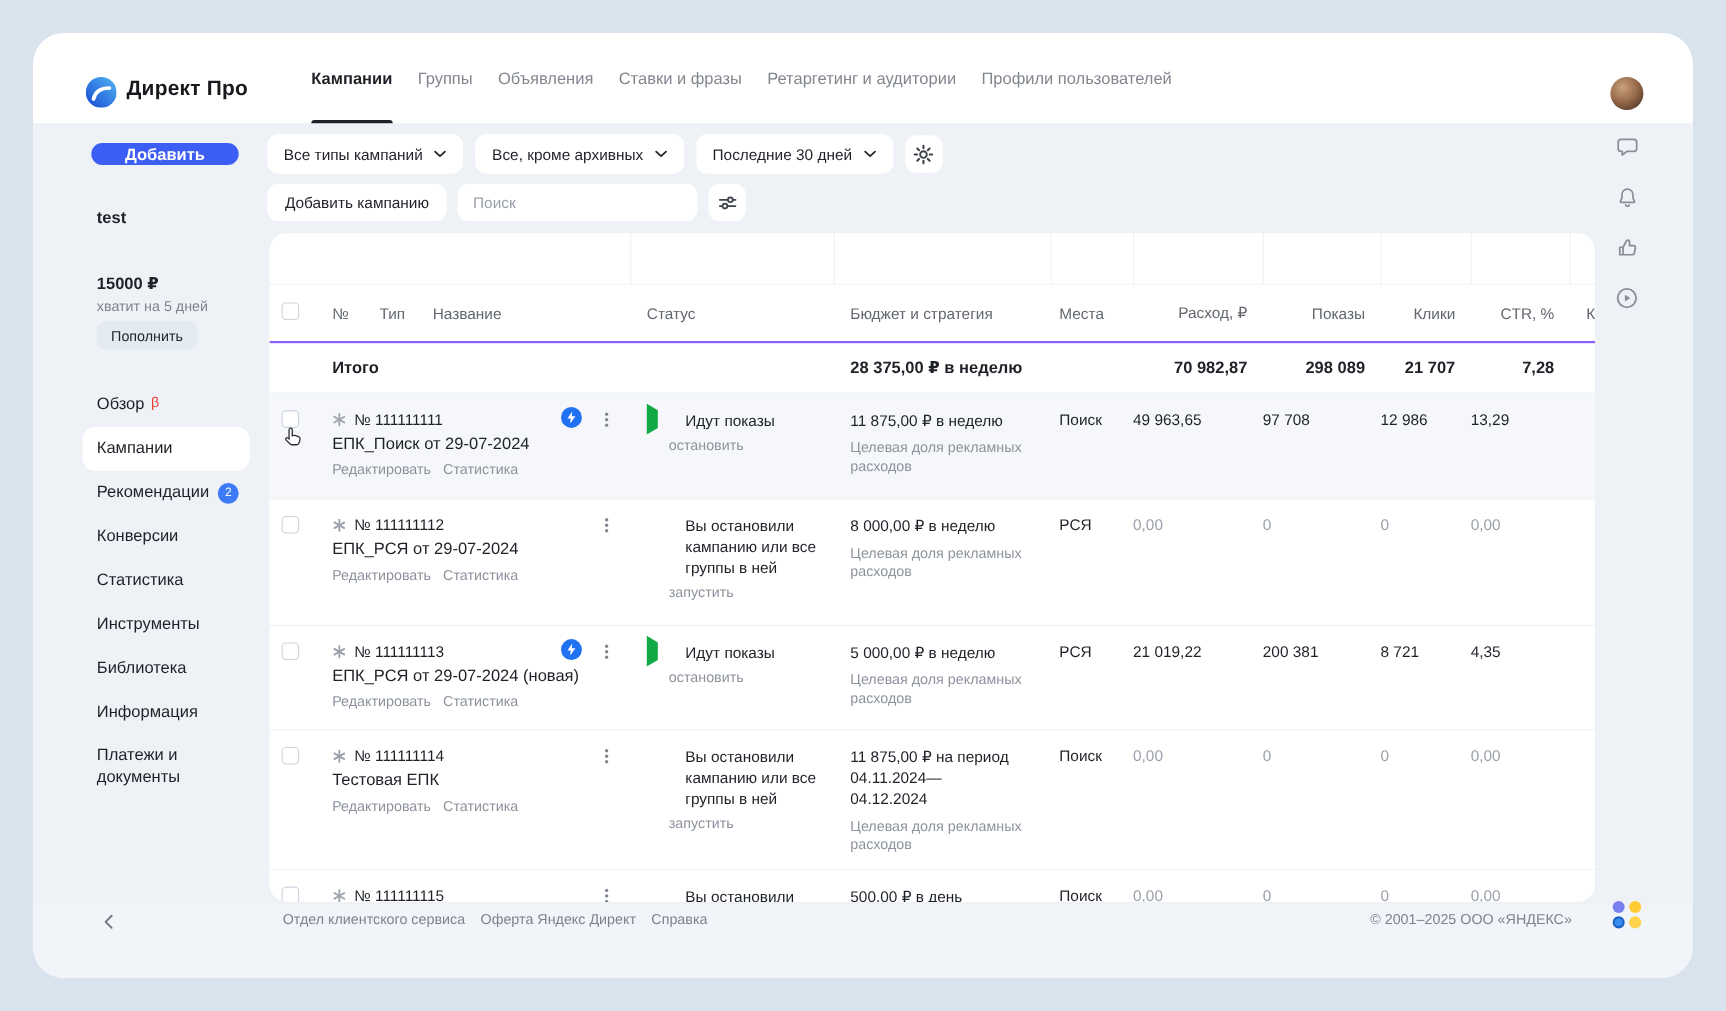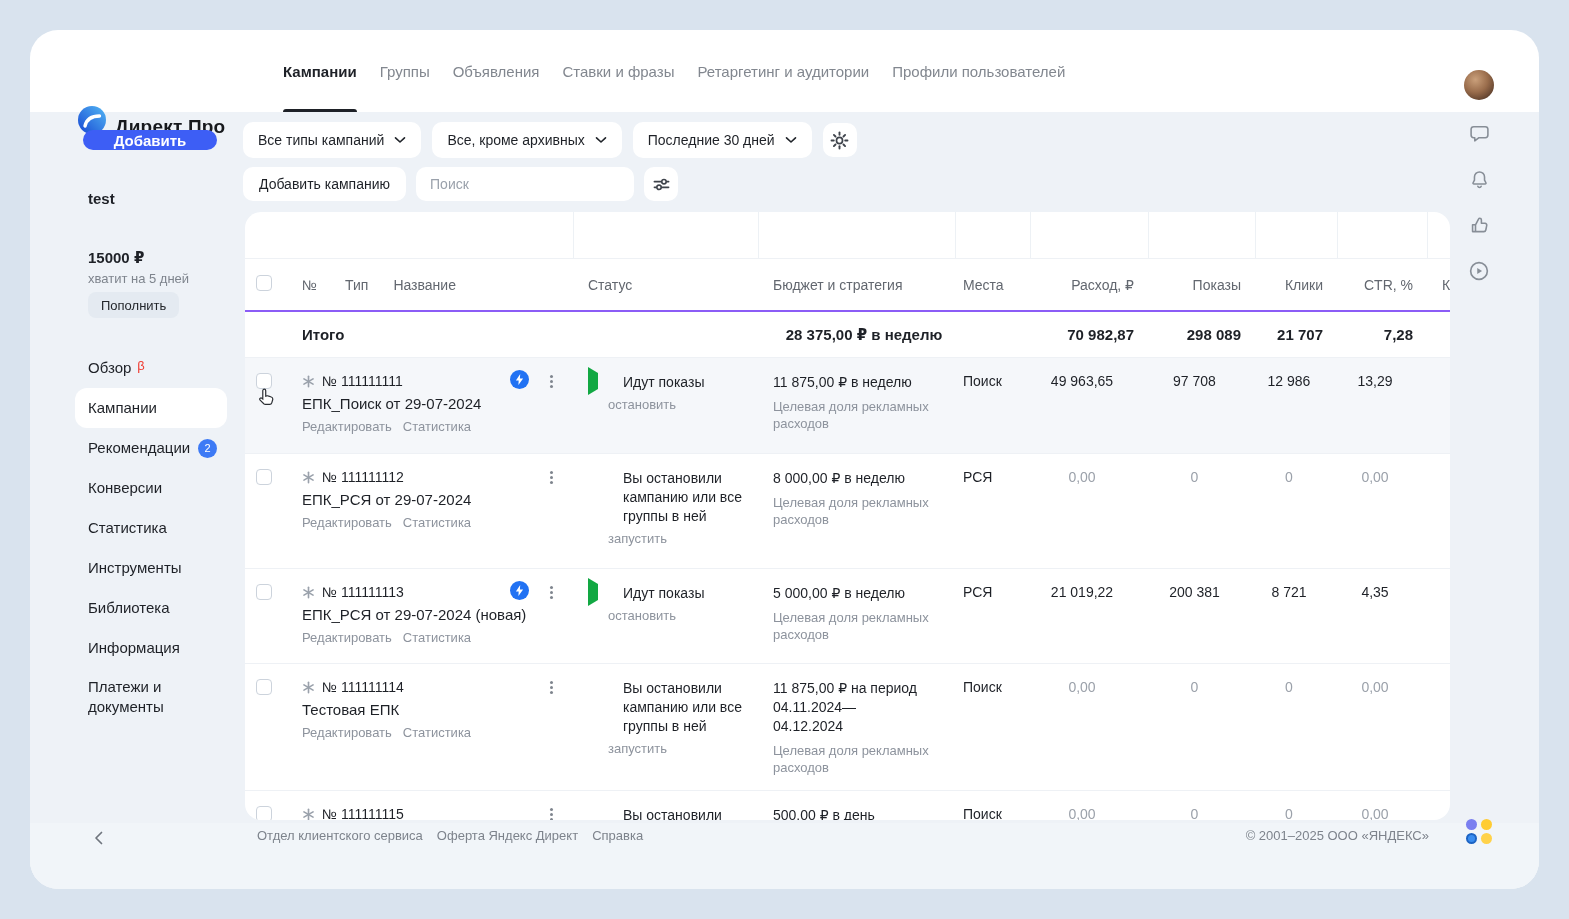--- a/index.html
+++ b/index.html
@@ -2,21 +2,21 @@
 <html><head>
 <meta charset="utf-8">
 <style>
   * { margin:0; padding:0; box-sizing:border-box; }
   body { background:#d9e3ee; font-family:"Liberation Sans","DejaVu Sans",sans-serif; }
   .stage { position:relative; width:1569px; height:919px; background:#d9e3ee; overflow:hidden; }
   .card { position:absolute; left:30px; top:30px; width:1509px; height:859px; background:#fff; border-radius:28px; overflow:hidden; }
   .panel { position:absolute; left:0; top:82px; width:1509px; height:777px; background:#eef2f7; }
 
   
-  .logo { position:absolute; left:48px; top:40px; display:flex; align-items:flex-end; gap:9px;margin-top:36px; }
+  .logo { position:absolute; left:48px; top:40px; display:flex; align-items:flex-start; gap:9px; }
   .logo-title { font-size:19px; font-weight:bold; color:#17191d; letter-spacing:.2px; }
   .tabs { position:absolute; left:253px; top:0; height:82px; display:flex; gap:23px; align-items:stretch; }
   .tab { position:relative; display:flex; align-items:center; font-size:15px; color:#82878f; cursor:pointer; white-space:nowrap; }
   .tab.active { color:#1e2127; font-weight:bold; }
   .tab.active::after { content:""; position:absolute; left:0; bottom:0; width:100%; height:3px; background:#1e2127; border-radius:3px 3px 0 0; }
   .avatar { position:absolute; left:1434px; top:40px; width:30px; height:30px; border-radius:50%;
             background:radial-gradient(circle at 38% 32%, #caa07b 0%, #9a6d4c 45%, #5d3f2c 80%, #402a1c 100%); }
 
   
   .rail { position:absolute; left:1437px; top:92px; width:24px; display:flex; flex-direction:column; gap:24px; align-items:center; }
@@ -93,22 +93,22 @@
   .sicon { flex:0 0 11px; }
   .play-tri { width:0; height:0; border-left:10px solid #12a843; border-top:6px solid transparent; border-bottom:6px solid transparent; margin-top:3px; }
   .stop-sq { width:9px; height:9px; background:#23262b; border-radius:1.5px; margin-top:4px; }
   .st-text { white-space:pre-line; line-height:19px;margin-left:15px; }
   .act { display:inline-block; margin-left:20px; margin-top:5px; font-size:13px; color:#8d939d; cursor:pointer; }
 
   .cell-budget { padding:15px 12px 0 15px; }
   .b1 { line-height:19px; white-space:pre-line; }
   .b2 { margin-top:6px; font-size:13px; color:#8d939d; line-height:17px; max-width:162px; }
   .cell-places { padding:15px 0 0 8px; }
-  .ncell { padding:15px 14px 0 0; text-align:center; white-space:nowrap; }
-  .totals-row .b1 { white-space:nowrap;text-align:center; }
+  .ncell { padding:15px 14px 0 0; text-align:left; white-space:nowrap; }
+  .totals-row .b1 { white-space:nowrap; }
 
   
   .footer { position:absolute; left:0; bottom:0; width:1509px; height:66px; background:#f1f5f9;
             border-radius:0 0 28px 28px; }
   .f-collapse { position:absolute; left:58px; top:5px; width:20px; height:20px; display:flex; align-items:center; justify-content:center; cursor:pointer; }
   .f-links { position:absolute; left:227px; top:5px; display:flex; gap:14px; font-size:13px; color:#7d838c; }
   .f-links span { cursor:pointer; }
   .f-copy { position:absolute; right:110px; top:5px; font-size:13px; color:#7d838c; }
   .f-widget { position:absolute; right:46px; top:-4px; display:grid; grid-template-columns:12px 12px; gap:3px; }
   .f-widget i { width:11px; height:11px; border-radius:50%; display:block; }

